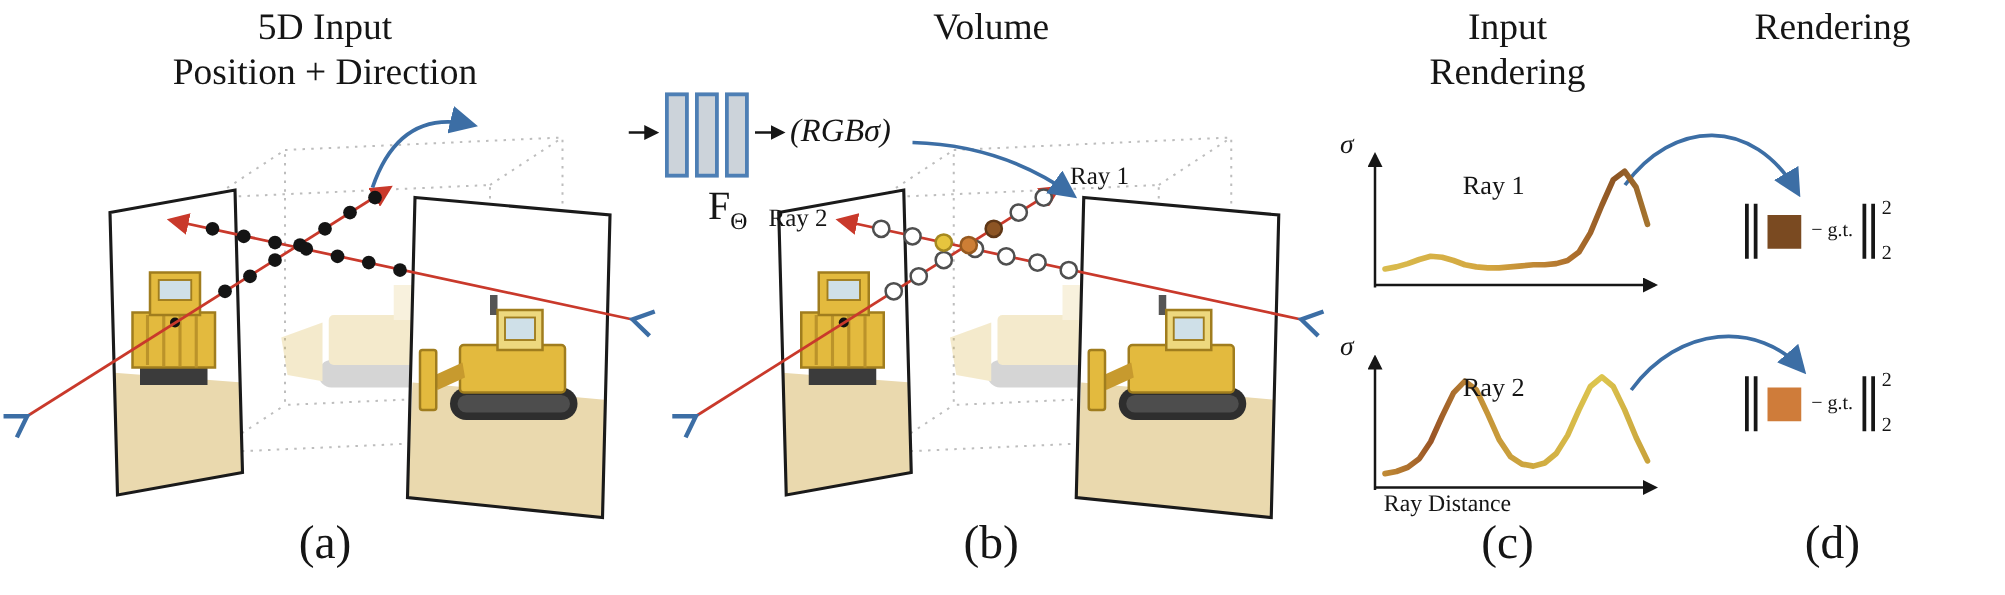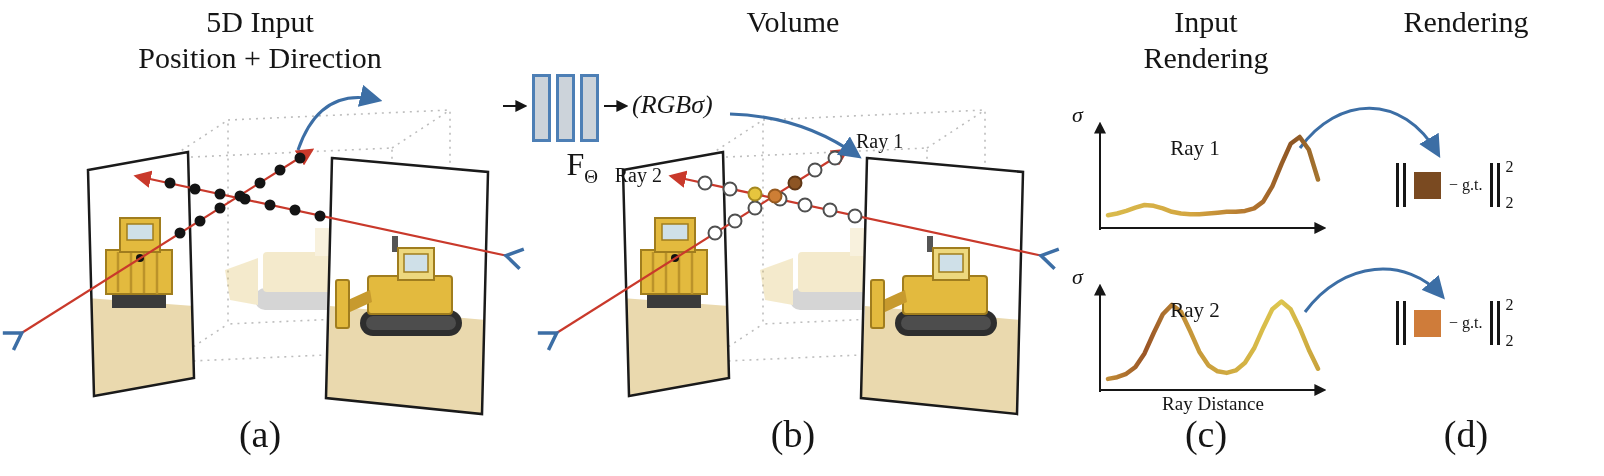--- a/index.html
+++ b/index.html
@@ -214,21 +214,21 @@
   </div>
   <div class="math" style="left:632px;top:90px">(RGBσ)</div>
 
   <div class="raylab" style="left:856px;top:130px">Ray 1</div>
   <div class="raylab" style="left:596px;top:164px;width:66px;text-align:right">Ray 2</div>
 
   <div class="sigma" style="left:1072px;top:102px">σ</div>
   <div class="plotlab" style="left:1150px;top:136px">Ray 1</div>
   <div class="sigma" style="left:1072px;top:264px">σ</div>
   <div class="plotlab" style="left:1150px;top:298px">Ray 2</div>
-  <div class="axislab" style="left:1113px;top:393px">Ray Distance</div>
+  <div class="axislab" style="left:1058px;top:393px">Ray Distance</div>
 
   <div class="lossrow" style="left:1396px;top:156px">
     <div class="dbar">
         <i></i>
         <i></i>
       </div>
     <div class="lsq" style="background: rgb(122, 74, 33);"></div>
     <div class="gt">− g.t.</div>
     <div class="dbar">
         <i></i>

